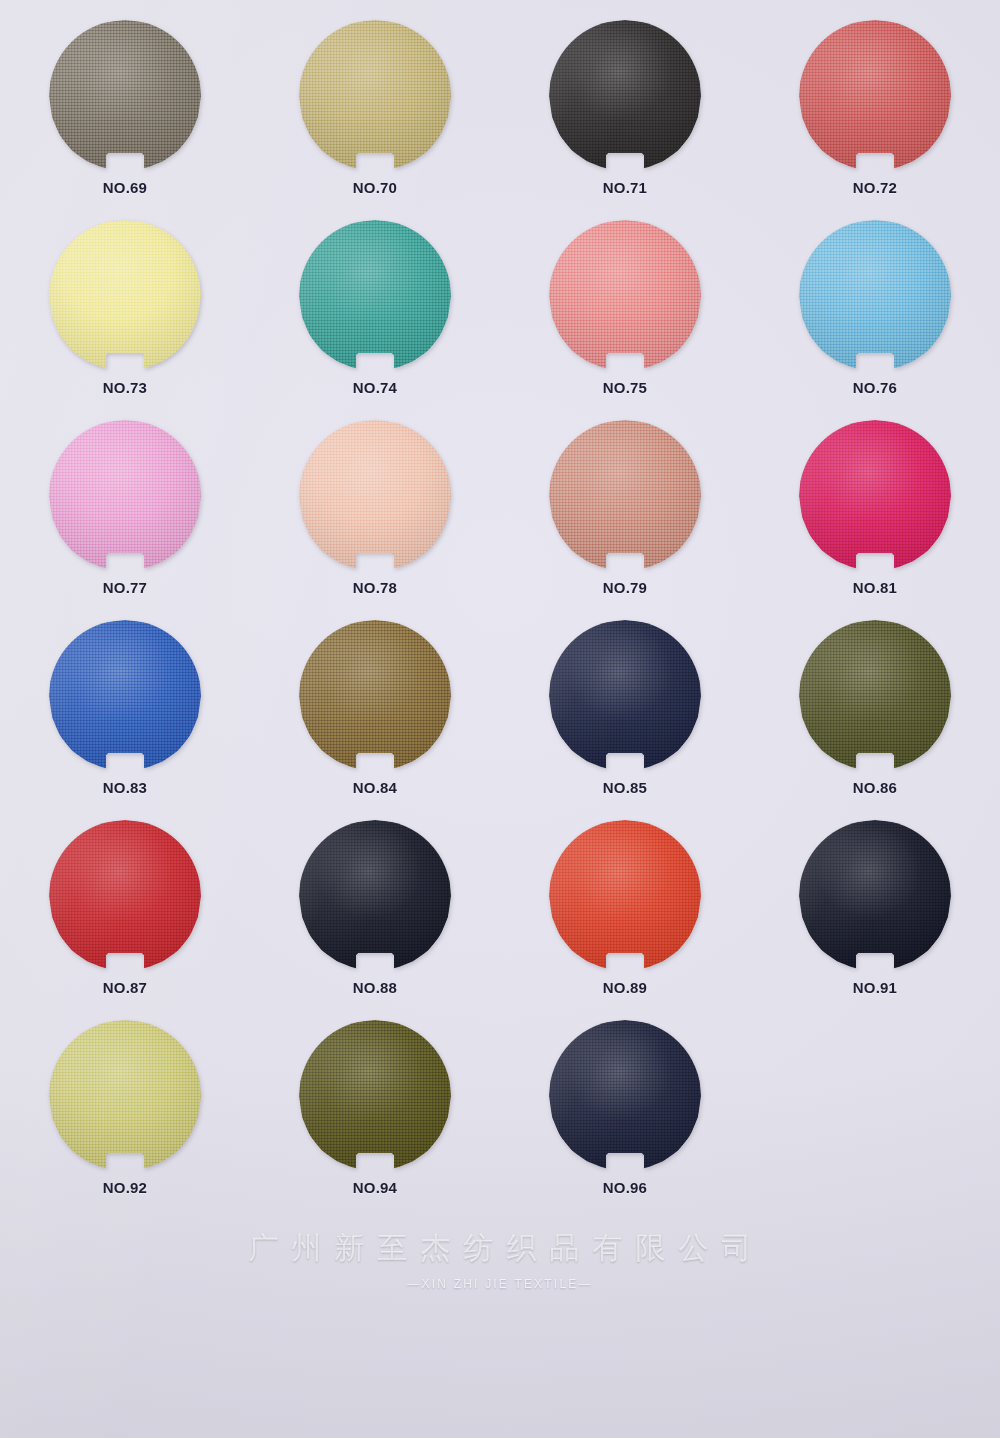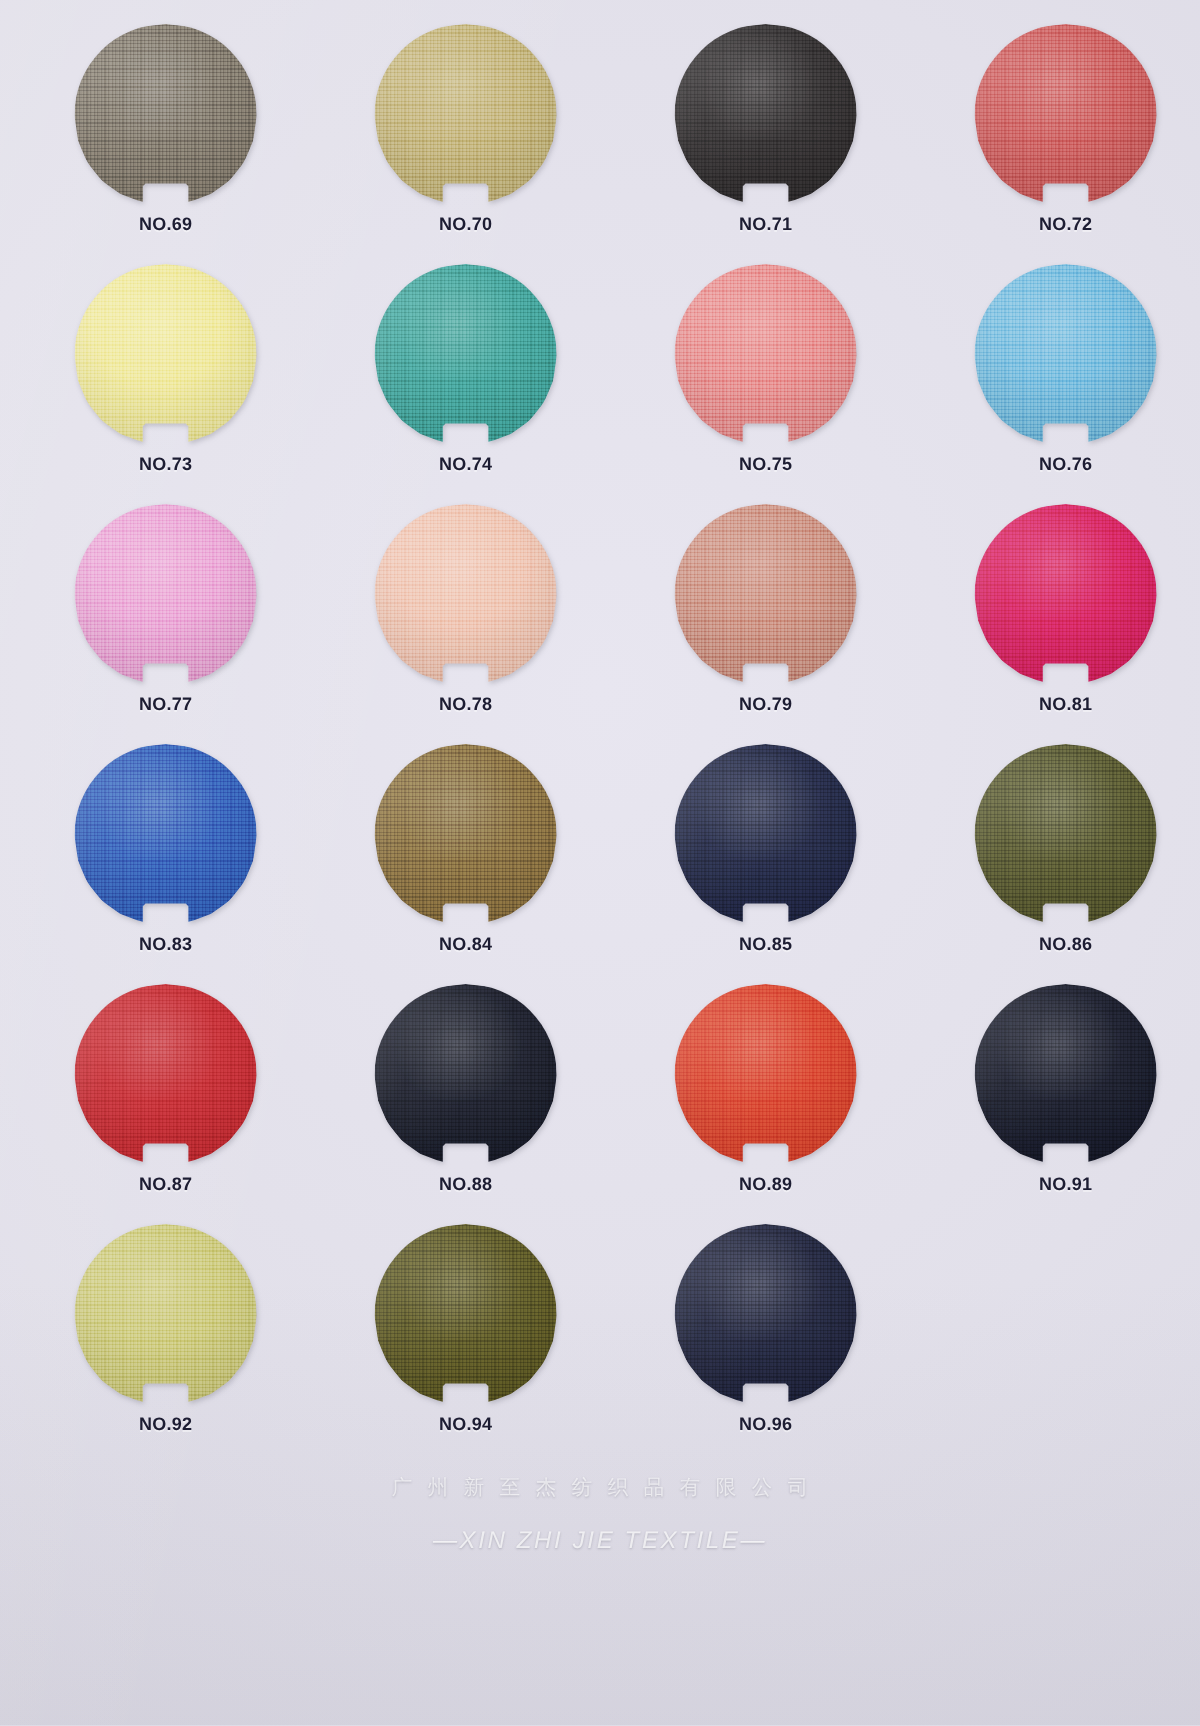--- a/index.html
+++ b/index.html
@@ -38,21 +38,20 @@
   .grid {
     position: absolute;
     left: 0; top: 0;
     width: 1000px;
     height: 1438px;
     display: grid;
     grid-template-columns: repeat(4, 250px);
     grid-auto-rows: 200px;
     row-gap: 0px;
     padding-top: 18px;
-    padding-left: 13px;
   }
 
   .cell {
     position: relative;
     width: 250px;
     height: 200px;
     display: flex;
     flex-direction: column;
     align-items: center;
   }
@@ -125,32 +124,31 @@
     position: absolute;
     left: 0;
     right: 0;
     top: 1228px;
     text-align: center;
     pointer-events: none;
     z-index: 5;
   }
 
   .wm-cn {
-    font-size: 17px;
+    font-size: 30px;
     letter-spacing: 13px;
     color: rgba(255,255,255,0.62);
     text-shadow: 0 1px 2px rgba(80,78,95,0.30);
     font-weight: 500;
     padding-left: 13px;
   }
 
   .wm-en {
-    margin-top: 22px;
-    font-size: 20px;
-    font-style: italic;
+    margin-top: 8px;
+    font-size: 12px;
     letter-spacing: 2.2px;
     color: rgba(255,255,255,0.72);
     text-shadow: 0 1px 2px rgba(80,78,95,0.30);
   }
 </style>
 </head>
 <body>
 
 <div class="card"></div>
 

